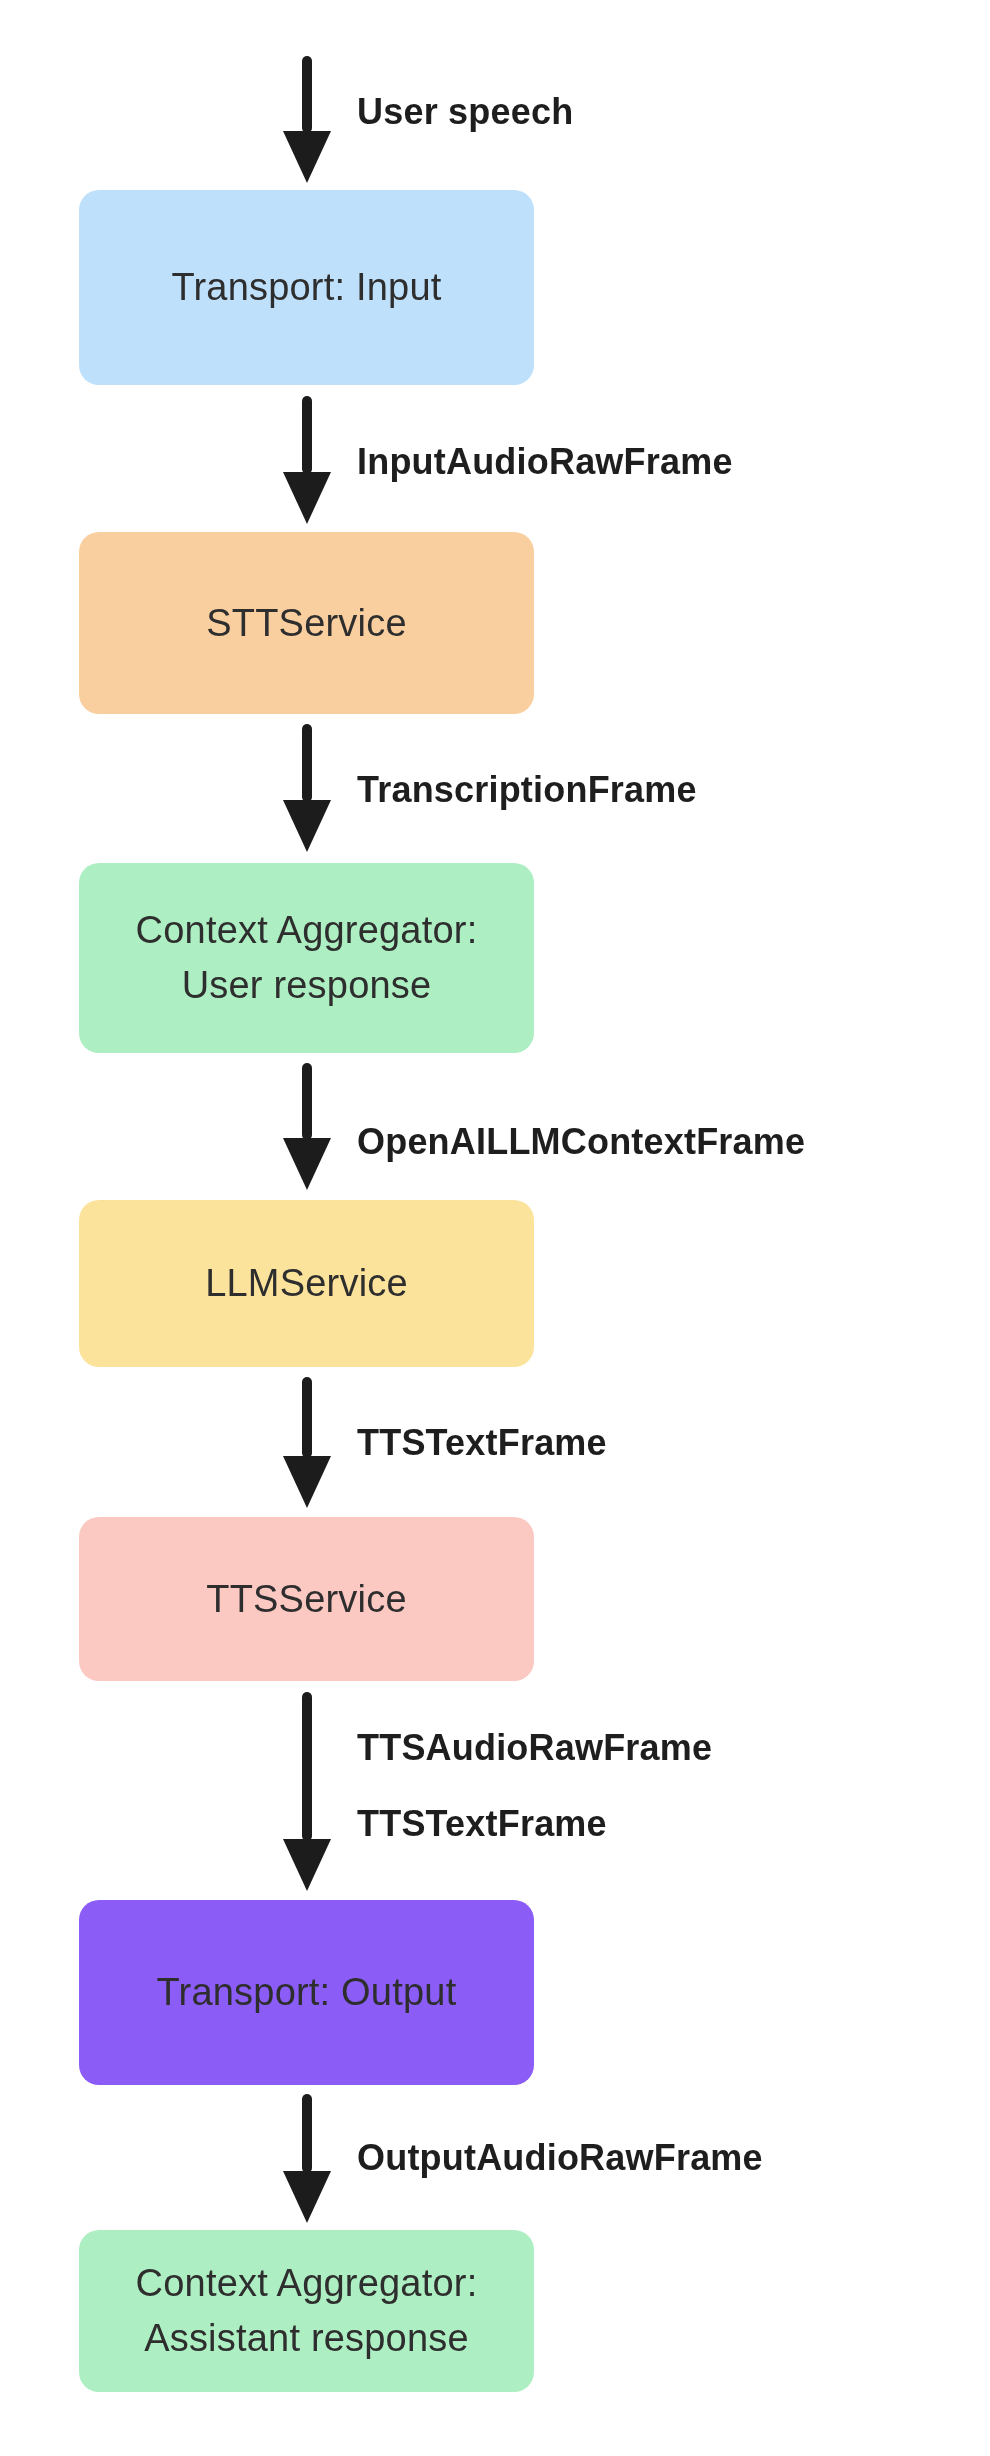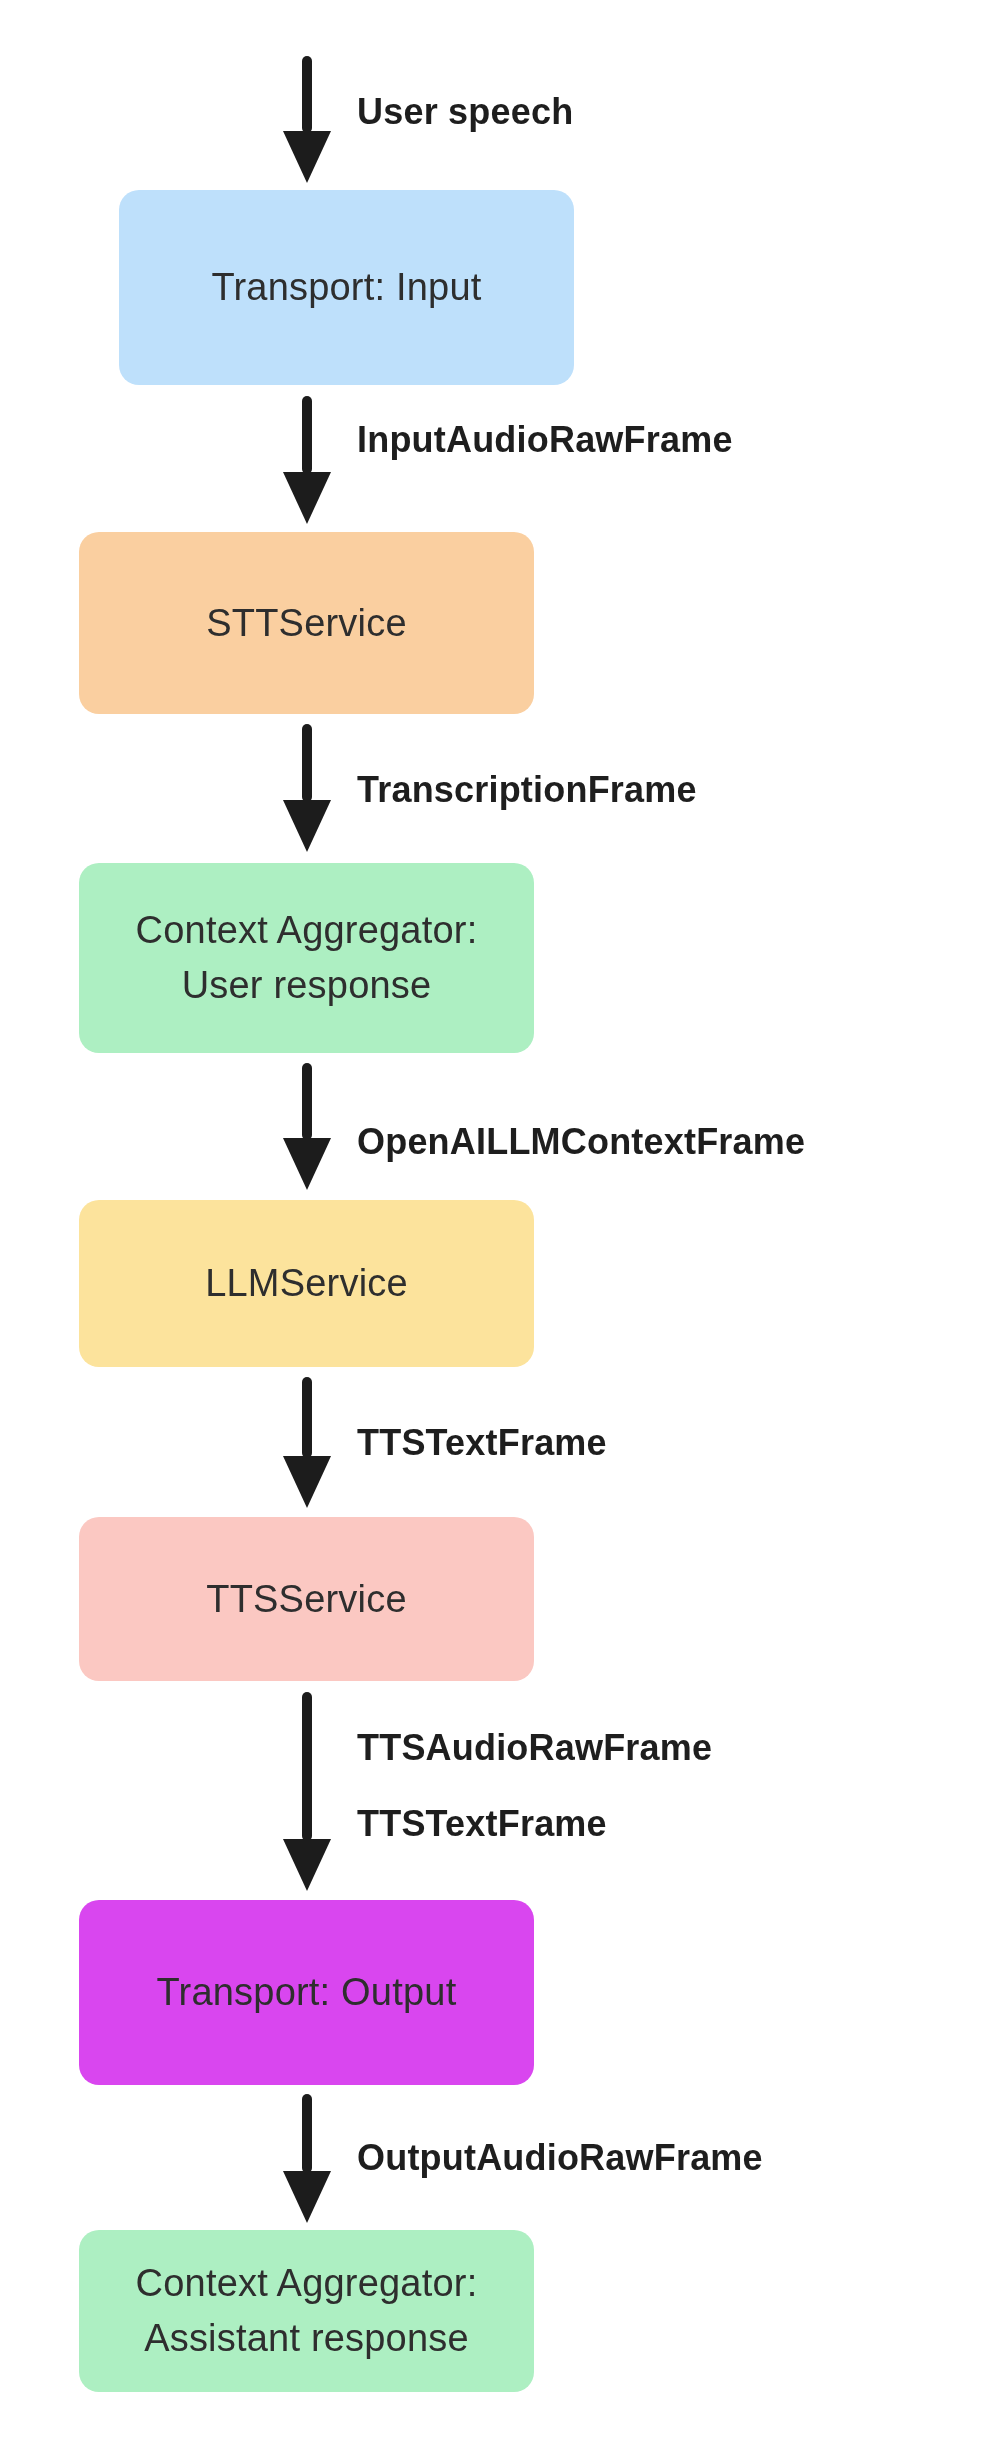--- a/index.html
+++ b/index.html
@@ -25,21 +25,21 @@
     flex-direction: column;
     align-items: center;
     justify-content: center;
     text-align: center;
     font-size: 38px;
     font-weight: 500;
     line-height: 55px;
     color: #2E2E2E;
     letter-spacing: 0.2px;
   }
-  .n1 { top: 190px;  height: 195px; margin-left: 40px; }
+  .n1 { top: 190px;  height: 195px; }
   .n2 { top: 532px;  height: 182px; }
   .n3 { top: 863px;  height: 190px; }
   .n4 { top: 1200px; height: 167px; }
   .n5 { top: 1517px; height: 164px; }
   .n6 { top: 1900px; height: 185px; }
   .n7 { top: 2230px; height: 162px; }
   
   .arrow {
     position: absolute;
     left: 283px;
@@ -74,21 +74,21 @@
     position: absolute;
     left: 357px;
     font-size: 36px;
     font-weight: 600;
     line-height: 56px;
     color: #1E1E1E;
     white-space: nowrap;
     letter-spacing: 0.2px;
   }
   .l1 { top: 84px; }
-  .l2 { top: 412px; }
+  .l2 { top: 434px; }
   .l3 { top: 762px; }
   .l4 { top: 1086px; margin-top: 28px; }
   .l5 { top: 1415px; }
   .l6 { top: 1710px; line-height: 76px; }
   .l7 { top: 2130px; }
   .edge-label span, .node span { display: block; }
 </style>
 </head>
 <body>
 
@@ -157,21 +157,21 @@
 
   <div class="arrow a6">
     <div class="arrow-line"></div>
     <div class="arrow-head"></div>
   </div>
   <div class="edge-label l6">
     <span>TTSAudioRawFrame</span>
     <span>TTSTextFrame</span>
   </div>
 
-  <div class="node n6" style="background-color: #d946ef;">
+  <div class="node n6" style="background-color: #8b5cf6;">
     <span>Transport: Output</span>
   </div>
 
   <div class="arrow a7">
     <div class="arrow-line"></div>
     <div class="arrow-head"></div>
   </div>
   <div class="edge-label l7">
     <span>OutputAudioRawFrame</span>
   </div>

